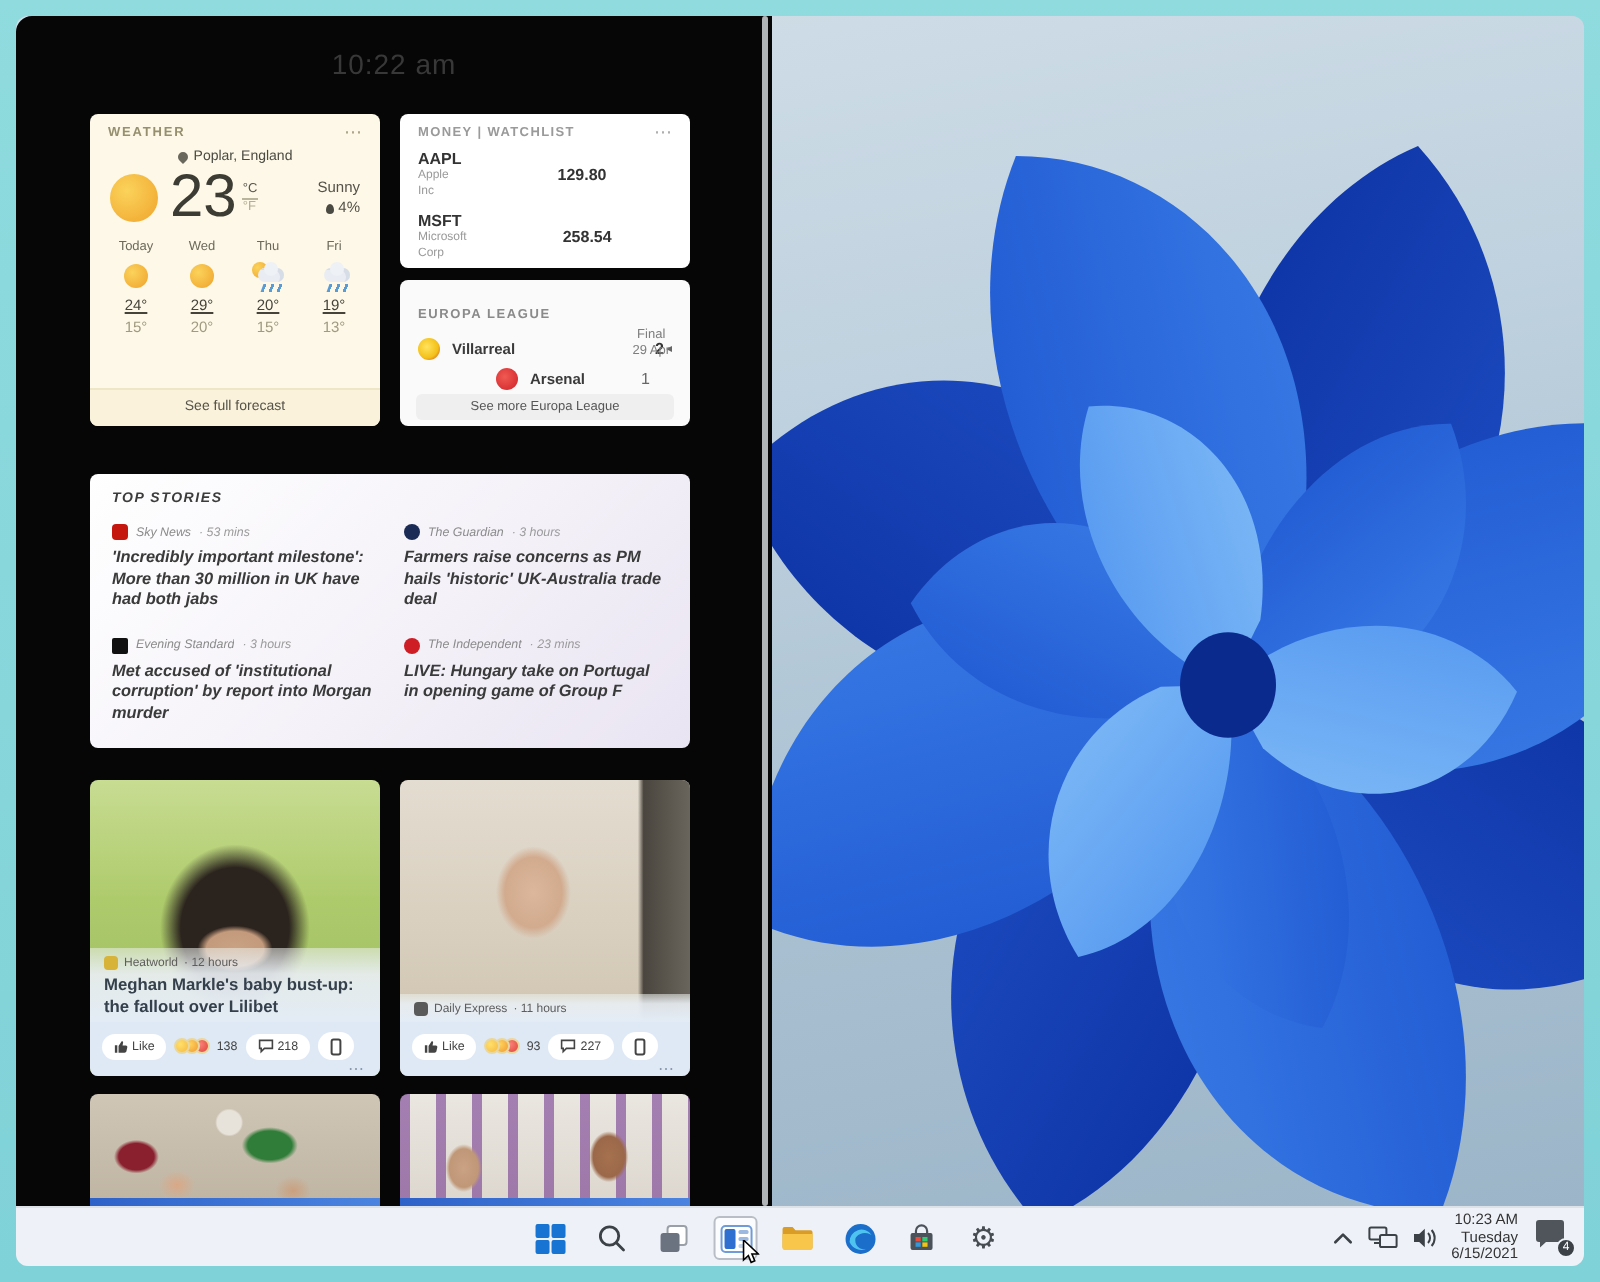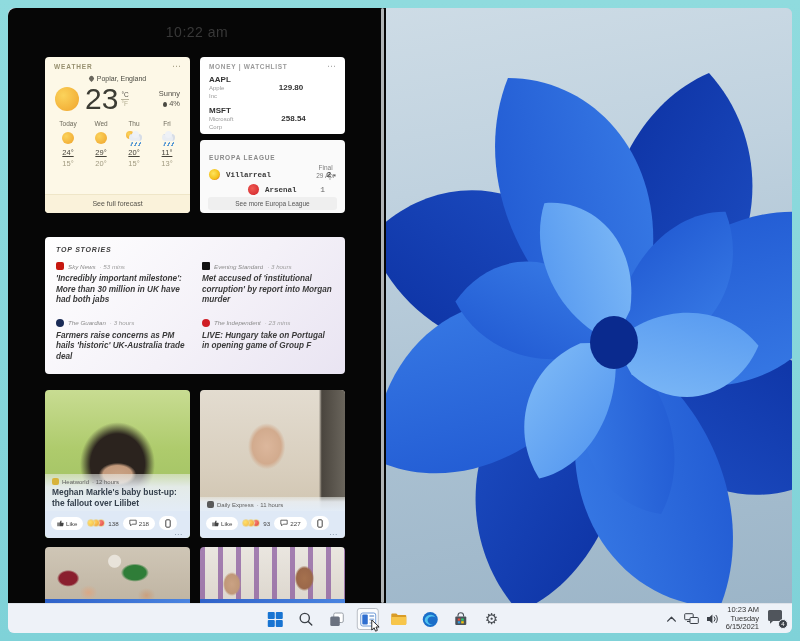--- a/index.html
+++ b/index.html
@@ -62,21 +62,21 @@
   .stock { display:flex; align-items:center; padding:3px 9px;gap:48px; }
   .ssym { font-size:8px; font-weight:bold; color:#333; line-height:9px; }
   .scomp { font-size:6px; color:#9a9a9a; line-height:8px; }
   .sprice { margin-left:auto; font-size:8px; color:#333; font-weight:bold; }
   .sbadge { margin-left:5px; background:#cf3a30; color:#fff; font-size:5.5px; font-weight:bold; border-radius:3px; padding:2.5px 4px; }
 
   
   .europa { width:145px; height:73px; background:#fafafa; display:flex; flex-direction:column; position:relative; }
   .ehead { padding:6px 9px 3px 9px; }
   .etitle { font-size:6.5px; font-weight:bold; letter-spacing:.8px; color:#8a8a8a; }
-  .eteam { display:flex; align-items:center; padding:2px 9px;font-family:Liberation Mono, monospace; }
+  .eteam { display:flex; align-items:center; padding:2px 9px; }
   .crest { width:11px; height:11px; border-radius:50%; }
   .crest.villarreal { background:radial-gradient(circle at 40% 40%,#ffe45e,#f3c018 60%,#c33 100%); }
   .crest.arsenal { background:radial-gradient(circle at 40% 40%,#f05a52,#cf2129); }
   .ename { font-size:7.5px; font-weight:bold; color:#3a3a3a; margin-left:6px; }
   .escore { margin-left:auto; font-size:8px; color:#333; font-weight:bold; }
   .ewin { font-size:6px; color:#666; margin-left:1px; }
   .emeta { position:absolute; right:10px; top:24px; text-align:center; font-size:6.5px; color:#7d7d7d; line-height:8px; }
   .efoot { margin-top:auto; margin:auto 8px 6px 8px; background:#efefef; border-radius:3px; text-align:center; font-size:6.5px; color:#555; padding:3px 0; }
 
   
@@ -262,21 +262,21 @@
                   </div>
                 <div class="fhigh">20°</div>
                 <div class="flow">15°</div>
               </div>
               <div class="fcol">
                 <div class="fday">Fri</div>
                 <div class="ficon">
                     <span class="ic-cloud"></span>
                     <span class="ic-rain"></span>
                   </div>
-                <div class="fhigh">11°</div>
+                <div class="fhigh">19°</div>
                 <div class="flow">13°</div>
               </div>
             </div>
             <div class="wfoot">See full forecast</div>
           </div>
 
           <div class="colR">
 
             <div class="widget money">
               <div class="mhead">
@@ -331,33 +331,33 @@
             <div class="story">
               <div class="srcrow">
                 <span class="srcicon sky"></span>
                 <span class="srcname">Sky News</span>
                 <span class="srcage">53 mins</span>
               </div>
               <div class="headline">'Incredibly important milestone': More than 30 million in UK have had both jabs</div>
             </div>
             <div class="story">
               <div class="srcrow">
+                <span class="srcicon guardian"></span>
+                <span class="srcname">The Guardian</span>
+                <span class="srcage">3 hours</span>
+              </div>
+              <div class="headline">Farmers raise concerns as PM hails 'historic' UK-Australia trade deal</div>
+            </div>
+            <div class="story">
+              <div class="srcrow">
                 <span class="srcicon standard"></span>
                 <span class="srcname">Evening Standard</span>
                 <span class="srcage">3 hours</span>
               </div>
               <div class="headline">Met accused of 'institutional corruption' by report into Morgan murder</div>
-            </div>
-            <div class="story">
-              <div class="srcrow">
-                <span class="srcicon guardian"></span>
-                <span class="srcname">The Guardian</span>
-                <span class="srcage">3 hours</span>
-              </div>
-              <div class="headline">Farmers raise concerns as PM hails 'historic' UK-Australia trade deal</div>
             </div>
             <div class="story">
               <div class="srcrow">
                 <span class="srcicon independent"></span>
                 <span class="srcname">The Independent</span>
                 <span class="srcage">23 mins</span>
               </div>
               <div class="headline">LIVE: Hungary take on Portugal in opening game of Group F</div>
             </div>
           </div>

